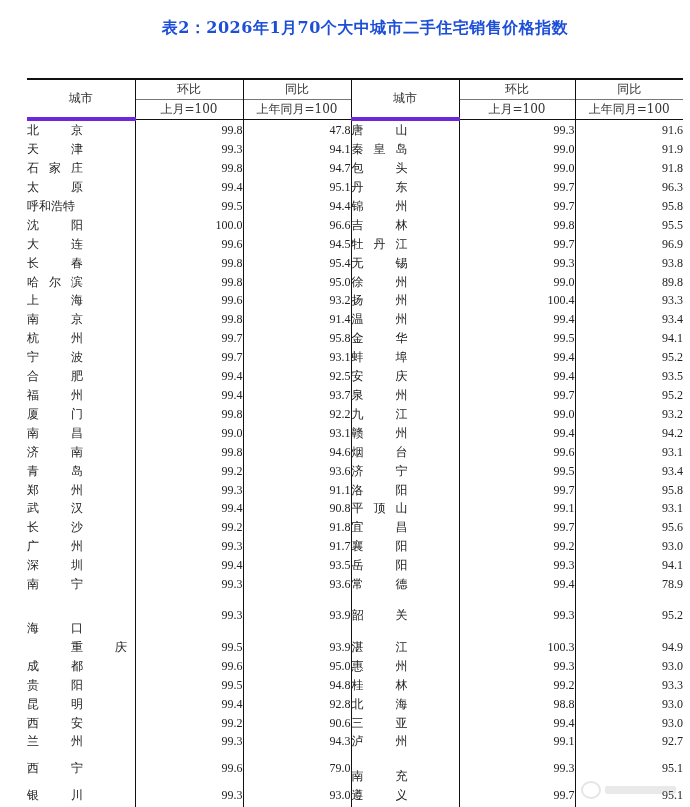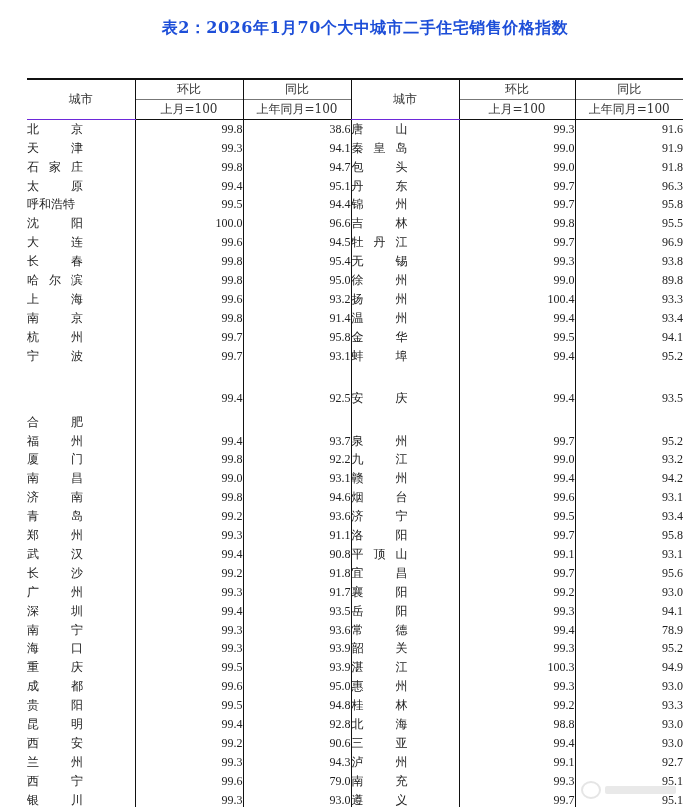--- a/index.html
+++ b/index.html
@@ -6,21 +6,21 @@
   body { width:690px; height:807px; position:relative; overflow:hidden;
          font-family:"DejaVu Serif","Liberation Serif",serif; color:#222; }
   .title { position:absolute; top:18px; left:0; width:690px; text-align:center;
            font-size:16px; font-weight:bold; letter-spacing:0.5px; color:#1d4ed8;margin-left:20px; }
   table.idx { position:absolute; top:78px; left:27px; width:656px;
               border-collapse:collapse; table-layout:fixed; }
   table.idx th, table.idx td { padding:0; height:18.9px; line-height:18.9px;
               font-size:12px; white-space:nowrap; overflow:hidden; }
   table.idx thead tr:first-child th { border-top:2px solid #111; }
   table.idx thead th { font-weight:normal; text-align:center; color:#333; font-size:12px; }
-  table.idx thead th.cityh { border-bottom:1px solid #6d28d9; }
+  table.idx thead th.cityh { border-bottom:4px solid #6d28d9; }
   table.idx thead tr.sub th { border-bottom:1px solid #111; border-top:1px solid #777; }
   table.idx tbody tr:last-child td { border-bottom:4px solid #0369a1; }
   .vb { border-left:1px solid #111; }
   td.city { text-align:left; padding-left:27px; }
   td.city span.c { display:inline-block; width:56px; text-align:justify; text-align-last:justify; letter-spacing:0; }
   td.num { text-align:right; padding-right:6px; font-family:"Liberation Serif","DejaVu Serif",serif; font-size:12.5px; }
   col.c1 { width:108px; } col.c2 { width:108px; } col.c3 { width:108px; }
   col.c4 { width:108px; } col.c5 { width:116px; } col.c6 { width:108px; }
   .wm { position:absolute; right:14px; bottom:8px; width:95px; height:18px; opacity:0.25;
         display:flex; align-items:center; gap:4px; }
@@ -54,21 +54,21 @@
       <th class="vb">上月=100</th>
       <th class="vb">上年同月=100</th>
       <th class="vb">上月=100</th>
       <th class="vb">上年同月=100</th>
     </tr>
   </thead>
   <tbody id="tbody">
       <tr>
         <td class="city"><span class="c" style="letter-spacing: 0px;">北京</span></td>
         <td class="num vb">99.8</td>
-        <td class="num vb">38.6</td>
+        <td class="num vb">47.8</td>
         <td class="city vb"><span class="c" style="letter-spacing: 0px;">唐山</span></td>
         <td class="num vb">99.3</td>
         <td class="num vb">91.6</td>
       </tr>
       <tr>
         <td class="city"><span class="c" style="letter-spacing: 0px;">天津</span></td>
         <td class="num vb">99.3</td>
         <td class="num vb">94.1</td>
         <td class="city vb"><span class="c">秦皇岛</span></td>
         <td class="num vb">99.0</td>
@@ -156,21 +156,21 @@
       </tr>
       <tr>
         <td class="city"><span class="c" style="letter-spacing: 0px;">宁波</span></td>
         <td class="num vb">99.7</td>
         <td class="num vb">93.1</td>
         <td class="city vb"><span class="c" style="letter-spacing: 0px;">蚌埠</span></td>
         <td class="num vb">99.4</td>
         <td class="num vb">95.2</td>
       </tr>
       <tr>
-        <td class="city"><span class="c" style="letter-spacing: 0px; margin-top: 47px;">合肥</span></td>
+        <td class="city"><span class="c" style="letter-spacing: 0px;">合肥</span></td>
         <td class="num vb">99.4</td>
         <td class="num vb">92.5</td>
         <td class="city vb"><span class="c" style="letter-spacing: 0px;">安庆</span></td>
         <td class="num vb">99.4</td>
         <td class="num vb">93.5</td>
       </tr>
       <tr>
         <td class="city"><span class="c" style="letter-spacing: 0px;">福州</span></td>
         <td class="num vb">99.4</td>
         <td class="num vb">93.7</td>
@@ -252,29 +252,29 @@
       </tr>
       <tr>
         <td class="city"><span class="c" style="letter-spacing: 0px;">南宁</span></td>
         <td class="num vb">99.3</td>
         <td class="num vb">93.6</td>
         <td class="city vb"><span class="c" style="letter-spacing: 0px;">常德</span></td>
         <td class="num vb">99.4</td>
         <td class="num vb">78.9</td>
       </tr>
       <tr>
-        <td class="city"><span class="c" style="letter-spacing: 0px;">海口</span></td>
+        <td class="city"><span class="c" style="letter-spacing: 0px; margin-top: 25px;">海口</span></td>
         <td class="num vb">99.3</td>
         <td class="num vb">93.9</td>
         <td class="city vb"><span class="c" style="letter-spacing: 0px;">韶关</span></td>
         <td class="num vb">99.3</td>
         <td class="num vb">95.2</td>
       </tr>
       <tr>
-        <td class="city"><span class="c" style="letter-spacing: 0px;">重庆</span></td>
+        <td class="city"><span class="c" style="letter-spacing: 0px; margin-left: 44px;">重庆</span></td>
         <td class="num vb">99.5</td>
         <td class="num vb">93.9</td>
         <td class="city vb"><span class="c" style="letter-spacing: 0px;">湛江</span></td>
         <td class="num vb">100.3</td>
         <td class="num vb">94.9</td>
       </tr>
       <tr>
         <td class="city"><span class="c" style="letter-spacing: 0px;">成都</span></td>
         <td class="num vb">99.6</td>
         <td class="num vb">95.0</td>
@@ -311,21 +311,21 @@
         <td class="num vb">99.3</td>
         <td class="num vb">94.3</td>
         <td class="city vb"><span class="c" style="letter-spacing: 0px;">泸州</span></td>
         <td class="num vb">99.1</td>
         <td class="num vb">92.7</td>
       </tr>
       <tr>
         <td class="city"><span class="c" style="letter-spacing: 0px;">西宁</span></td>
         <td class="num vb">99.6</td>
         <td class="num vb">79.0</td>
-        <td class="city vb"><span class="c" style="letter-spacing: 0px;">南充</span></td>
+        <td class="city vb"><span class="c" style="letter-spacing: 0px; margin-top: 16px;">南充</span></td>
         <td class="num vb">99.3</td>
         <td class="num vb">95.1</td>
       </tr>
       <tr>
         <td class="city"><span class="c" style="letter-spacing: 0px;">银川</span></td>
         <td class="num vb">99.3</td>
         <td class="num vb">93.0</td>
         <td class="city vb"><span class="c" style="letter-spacing: 0px;">遵义</span></td>
         <td class="num vb">99.7</td>
         <td class="num vb">95.1</td>

